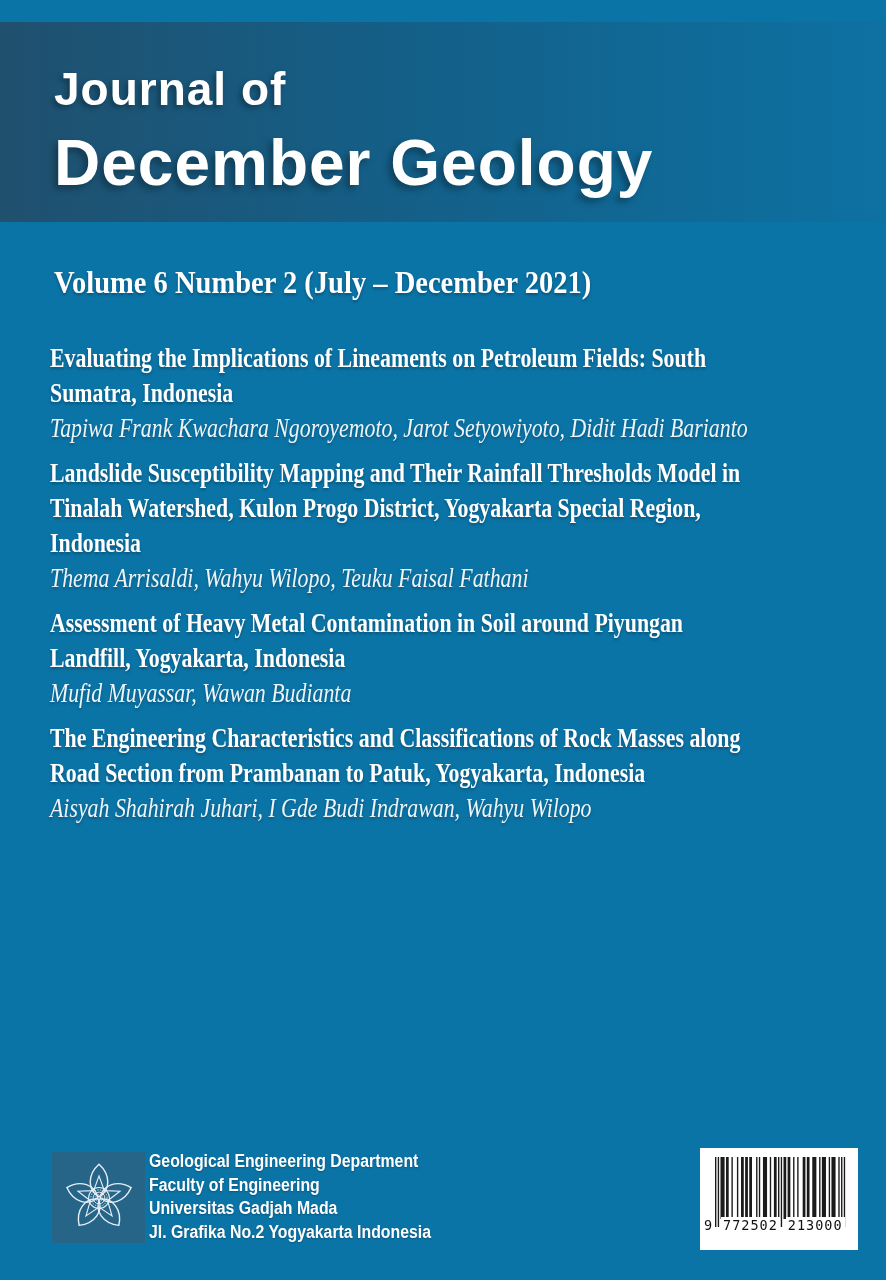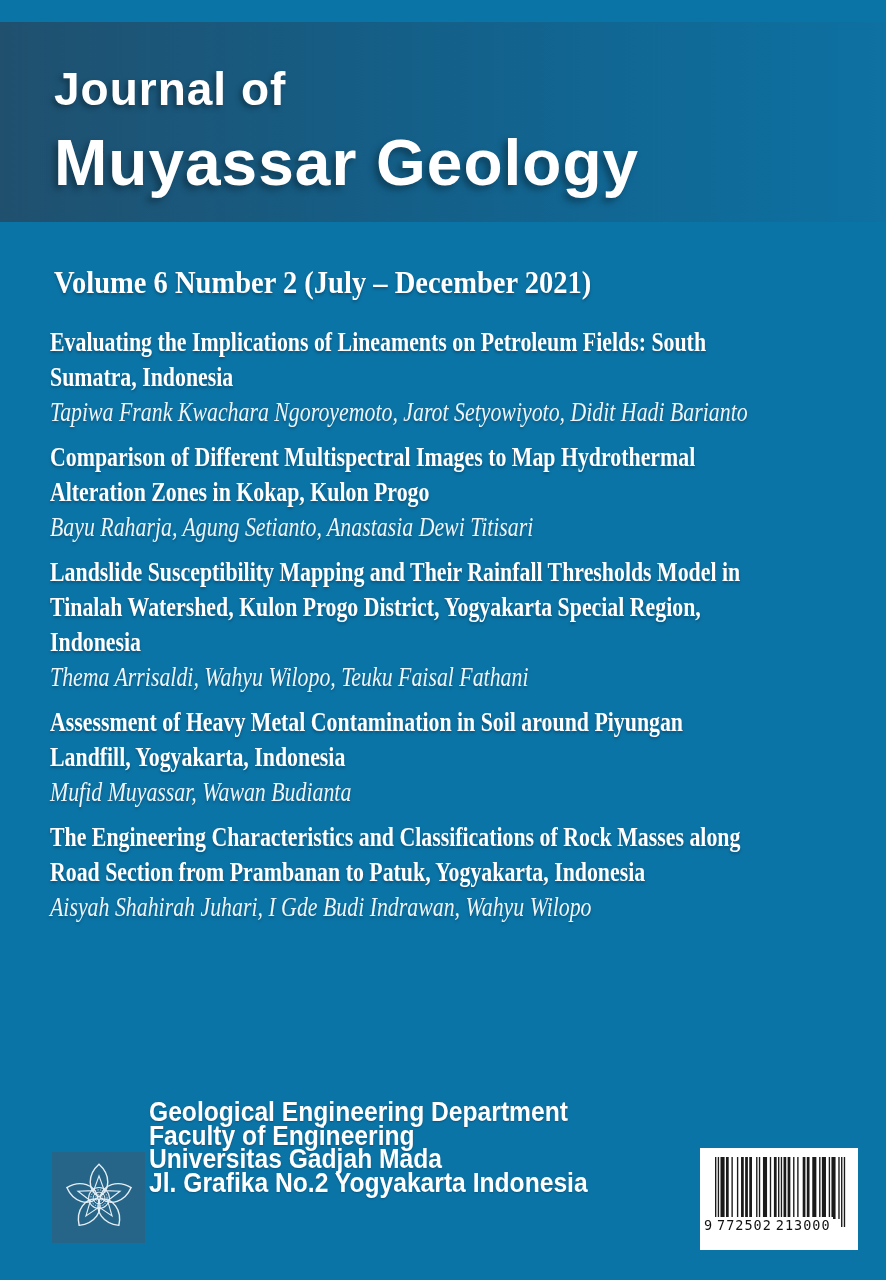--- a/index.html
+++ b/index.html
@@ -21,85 +21,80 @@
   .mh2{font-size:64px;line-height:90px;letter-spacing:1px;
        text-shadow:-4px 4px 6px rgba(8,35,52,.5);}
   
   .issue{
     position:absolute;left:54px;top:264px;width:832px;
     font-size:31px;line-height:38px;font-weight:bold;white-space:nowrap;
     transform:scaleX(.92);transform-origin:0 0;
     text-shadow:0 2px 3px rgba(5,35,55,.4);
   }
   
-  .toc{position:absolute;left:50px;top:324px;width:836px;}
+  .toc{position:absolute;left:50px;top:340px;width:836px;}
   .entry{margin-bottom:10px;}
   .t{
     font-size:28px;line-height:35px;font-weight:bold;white-space:nowrap;
     transform:scaleX(.78);transform-origin:0 0;
     text-shadow:0 2px 3px rgba(5,35,55,.4);
   }
   .a{
     font-size:28px;line-height:35px;font-style:italic;white-space:nowrap;
     color:#eef5f9;
     transform:scaleX(.78);transform-origin:0 0;
     text-shadow:0 2px 3px rgba(5,35,55,.35);
   }
   
   .logo-box{
     position:absolute;left:52px;top:1152px;width:93px;height:91px;
     background:#266488;display:flex;align-items:center;justify-content:center;
   }
   .pub{
-    position:absolute;left:149px;top:1100px;width:560px;
+    position:absolute;left:149px;top:1150px;width:560px;
     font-family:"Liberation Sans", sans-serif;font-weight:bold;
-    font-size:28px;line-height:23.5px;
+    font-size:18px;line-height:23.5px;
   }
   .pub-line{white-space:nowrap;transform:scaleX(.88);transform-origin:0 0;
             text-shadow:0 1px 2px rgba(5,35,55,.35);}
   
   .barcode{
     position:absolute;left:700px;top:1148px;width:158px;height:102px;
     background:#ffffff;
   }
   .barcode svg{position:absolute;left:15px;top:9px;}
   .bdigits{
     position:absolute;left:2px;top:69px;width:154px;height:18px;
     display:flex;align-items:flex-start;
     font-family:"DejaVu Sans Mono", monospace;font-size:13.5px;
     color:#111111;letter-spacing:1px;
   }
   .bdigits .d9{width:13px;text-align:center;}
-  .bdigits .grp{background:#ffffff;padding:0 2px;}
+  .bdigits .grp{background:#ffffff;padding:0 2px;margin-left:6px;}
 </style>
 </head>
 <body>
 
 <div class="page">
 
   <header class="masthead">
     <div class="mh1">Journal of</div>
-    <div class="mh2">Muyassar Geology</div>
+    <div class="mh2">December Geology</div>
   </header>
 
   <div class="issue">Volume 6 Number 2 (July – December 2021)</div>
 
   <main class="toc">
 
     <article class="entry">
       <div class="t">Evaluating the Implications of Lineaments on Petroleum Fields: South</div>
       <div class="t">Sumatra, Indonesia</div>
       <div class="a">Tapiwa Frank Kwachara Ngoroyemoto, Jarot Setyowiyoto, Didit Hadi Barianto</div>
     </article>
 
-    <article class="entry">
-      <div class="t">Comparison of Different Multispectral Images to Map Hydrothermal</div>
-      <div class="t">Alteration Zones in Kokap, Kulon Progo</div>
-      <div class="a">Bayu Raharja, Agung Setianto, Anastasia Dewi Titisari</div>
-    </article>
 
 
     <article class="entry">
       <div class="t">Landslide Susceptibility Mapping and Their Rainfall Thresholds Model in</div>
       <div class="t">Tinalah Watershed, Kulon Progo District, Yogyakarta Special Region,</div>
       <div class="t">Indonesia</div>
       <div class="a">Thema Arrisaldi, Wahyu Wilopo, Teuku Faisal Fathani</div>
     </article>
 
     <article class="entry">

